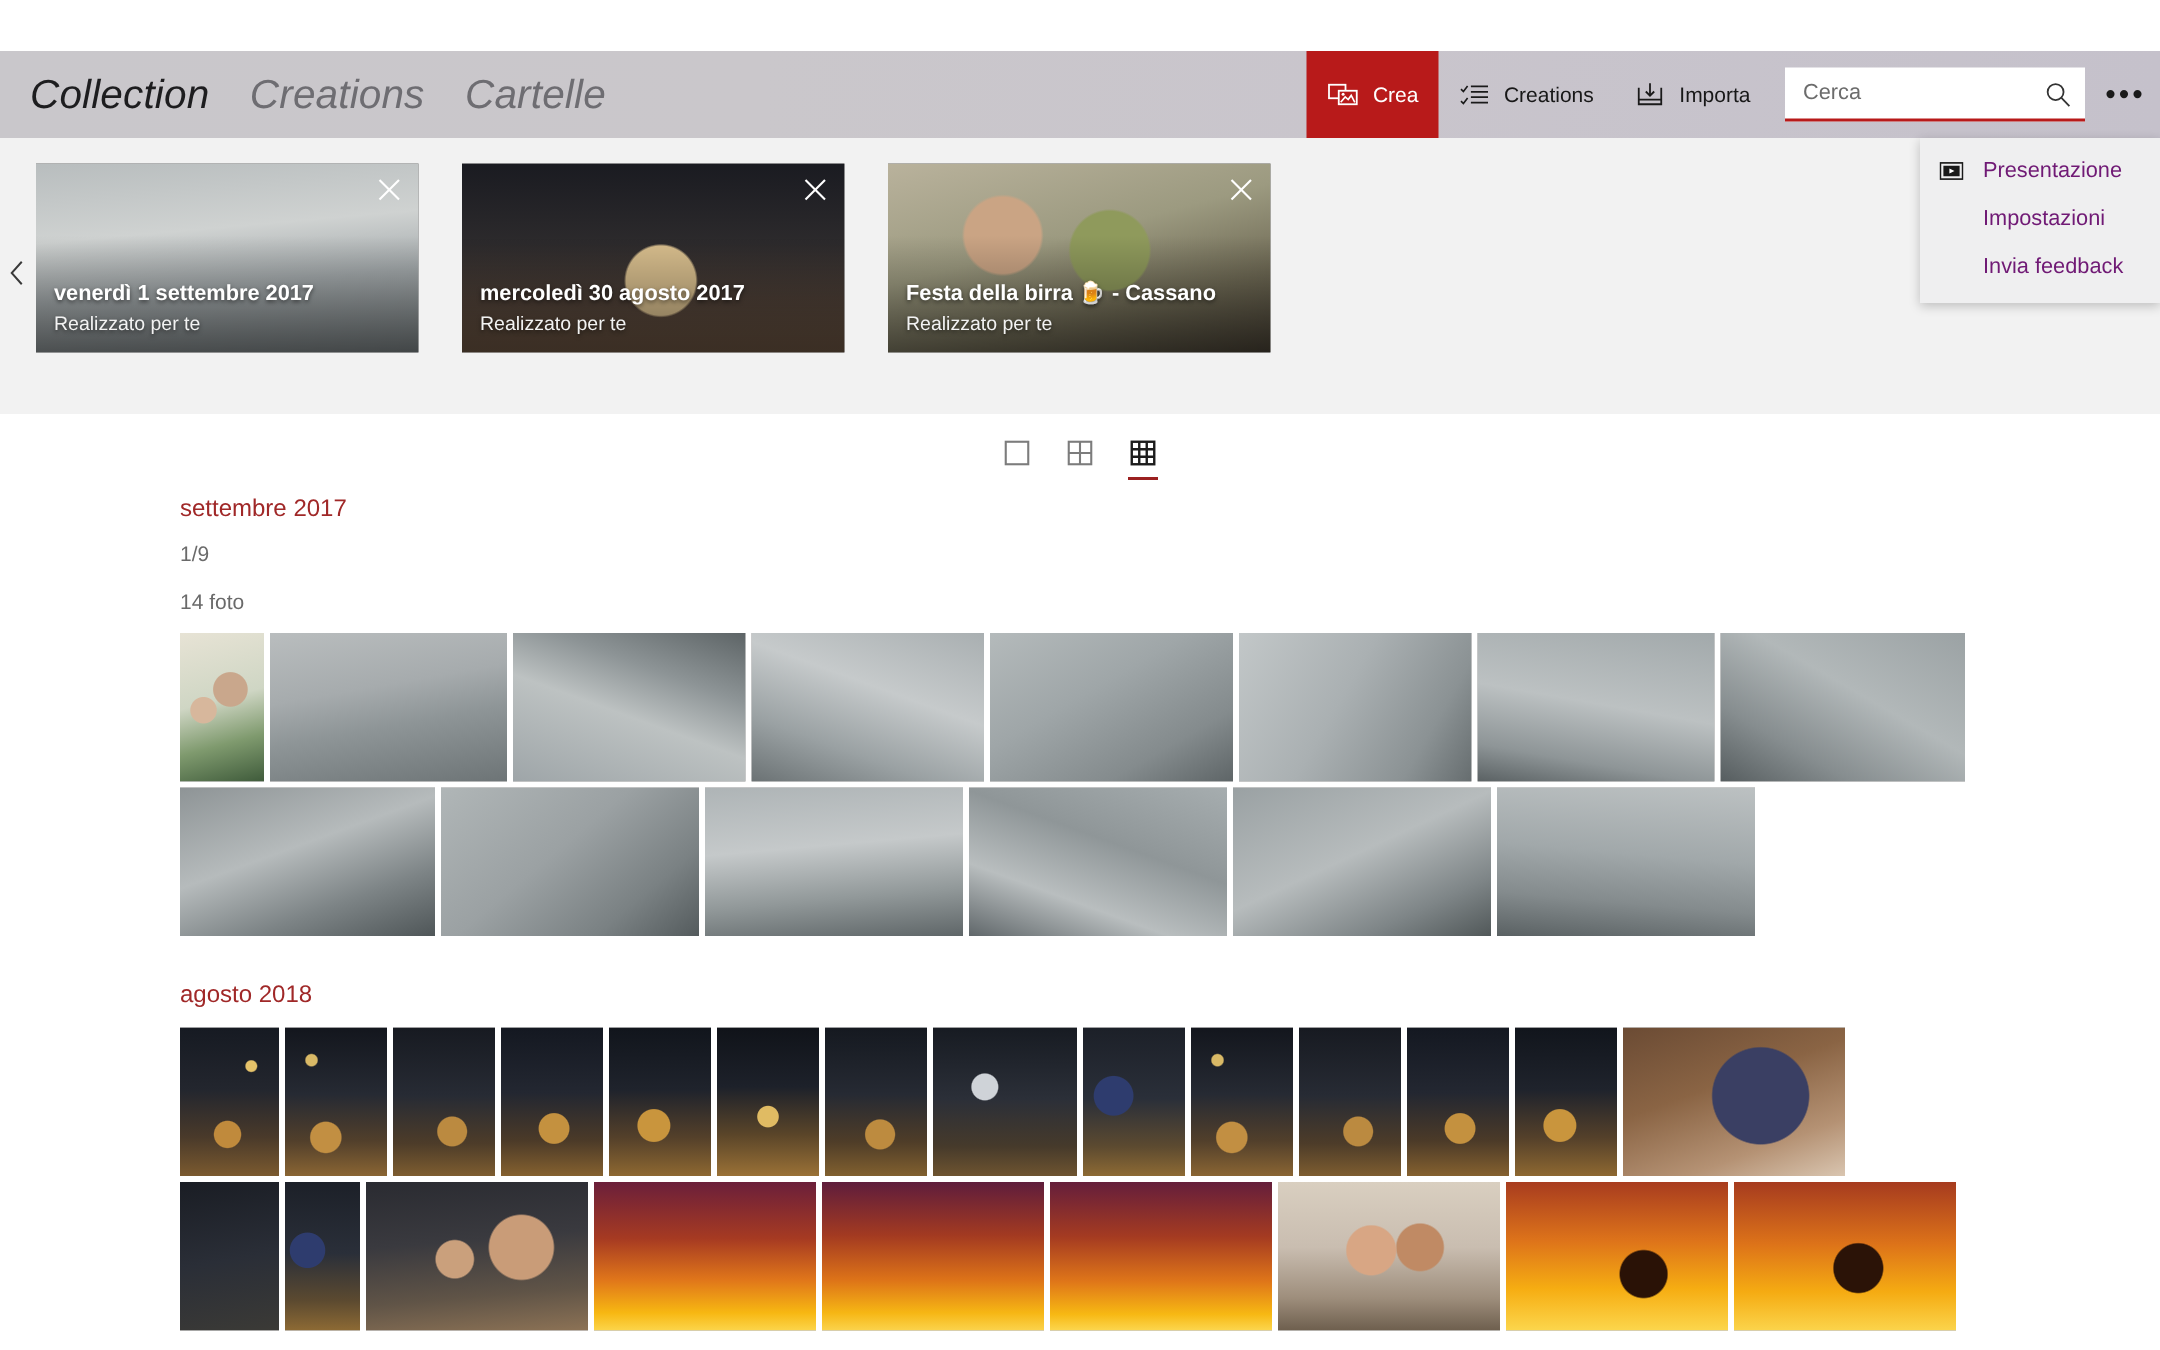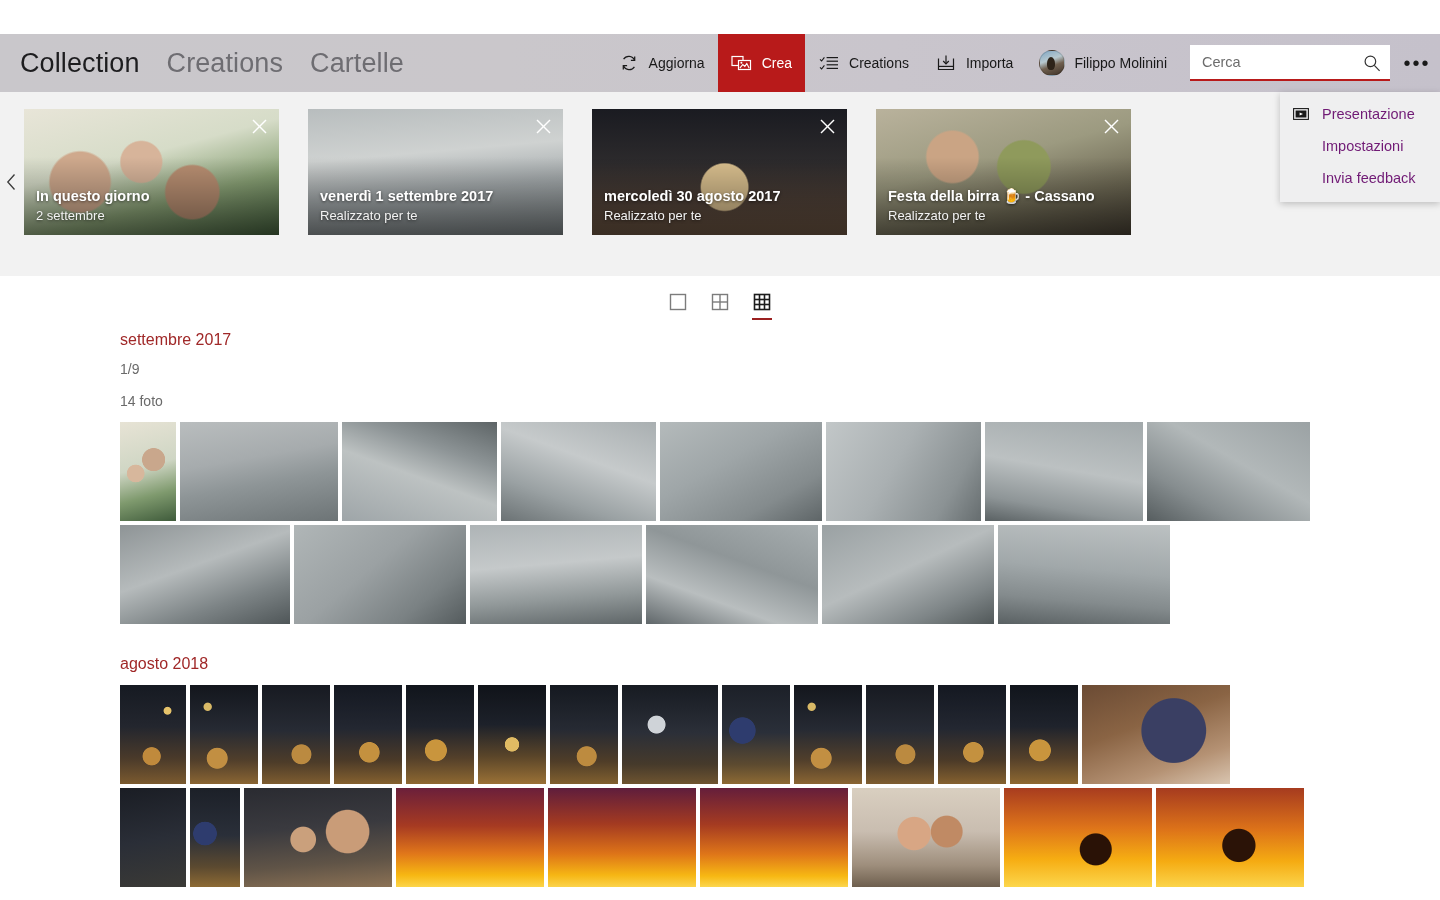--- a/index.html
+++ b/index.html
@@ -38,20 +38,21 @@
 
   
   .app-header {
     position: absolute; left: 0; top: 34px; width: 1440px; height: 58px;
     background: linear-gradient(to right, #c9c7cb 0%, #cac7cb 35%, #c9c5cc 62%, #c5c1cb 100%);
   }
   .tabs { position: absolute; left: 20px; top: 0; height: 58px; display: flex; align-items: center; gap: 27px; }
   .tab {
     font-size: 27px; font-weight: 400; color: #6e6d72; letter-spacing: .1px; cursor: default;
     line-height: 1;
+    font-style: italic;
   }
   .tab.active { color: #1d1d1f; }
 
   .cmdbar { position: absolute; right: 0; top: 0; height: 58px; display: flex; align-items: stretch; }
   .cmd {
     display: flex; align-items: center; gap: 9px; padding: 0 13px;
     font-size: 14px; color: #181818; cursor: default; height: 58px;
   }
   .cmd.accent { background: #b81a1a; color: #ffffff; }
   .cmd-icon { display: flex; align-items: center; justify-content: center; width: 22px; height: 22px; }
@@ -259,31 +260,20 @@
   <div class="app-header">
 
     <div class="tabs">
       <div class="tab active">Collection</div>
       <div class="tab">Creations</div>
       <div class="tab">Cartelle</div>
     </div>
 
     <div class="cmdbar">
 
-      <div class="cmd">
-        <span class="cmd-icon">
-          <svg width="20" height="20" viewBox="0 0 20 20">
-            <path d="M15.5 7.2A6.2 6.2 0 0 0 4.6 6.2" fill="none" stroke="#1a1a1a" stroke-width="1.25"></path>
-            <path d="M4.5 12.8a6.2 6.2 0 0 0 10.9 1" fill="none" stroke="#1a1a1a" stroke-width="1.25"></path>
-            <polyline points="15.7,3.4 15.7,7.4 11.9,7.4" fill="none" stroke="#1a1a1a" stroke-width="1.25"></polyline>
-            <polyline points="4.3,16.6 4.3,12.6 8.1,12.6" fill="none" stroke="#1a1a1a" stroke-width="1.25"></polyline>
-          </svg>
-        </span>
-        <span>Aggiorna</span>
-      </div>
 
       <div class="cmd accent">
         <span class="cmd-icon">
           <svg width="21" height="20" viewBox="0 0 21 20">
             <rect x="1" y="3.5" width="11" height="9" fill="none" stroke="#ffffff" stroke-width="1.2"></rect>
             <rect x="7.5" y="7.5" width="12" height="9" fill="#b81a1a" stroke="#ffffff" stroke-width="1.2"></rect>
             <polyline points="8.8,15.2 11.8,11.6 13.8,13.4 15.8,10.6 18.2,15.2" fill="none" stroke="#ffffff" stroke-width="1.1"></polyline>
             <circle cx="10.4" cy="9.8" r="1" fill="#ffffff"></circle>
           </svg>
         </span>
@@ -309,24 +299,20 @@
           <svg width="20" height="20" viewBox="0 0 20 20">
             <polyline points="2.5,5.5 2.5,16.5 17.5,16.5 17.5,5.5" fill="none" stroke="#1a1a1a" stroke-width="1.2"></polyline>
             <line x1="2.5" y1="13.4" x2="17.5" y2="13.4" stroke="#1a1a1a" stroke-width="1.2"></line>
             <line x1="10" y1="2.5" x2="10" y2="10.6" stroke="#1a1a1a" stroke-width="1.2"></line>
             <polyline points="7.2,8 10,10.8 12.8,8" fill="none" stroke="#1a1a1a" stroke-width="1.2"></polyline>
           </svg>
         </span>
         <span>Importa</span>
       </div>
 
-      <div class="cmd">
-        <span class="avatar"></span>
-        <span>Filippo Molinini</span>
-      </div>
 
       <div class="searchbox">
         <input type="text" placeholder="Cerca" style="">
         <span class="search-icon">
           <svg width="18" height="18" viewBox="0 0 18 18">
             <circle cx="7.4" cy="7.4" r="5.3" fill="none" stroke="#333" stroke-width="1.2"></circle>
             <line x1="11.3" y1="11.3" x2="16.6" y2="16.8" stroke="#333" stroke-width="1.2"></line>
           </svg>
         </span>
       </div>
@@ -358,34 +344,20 @@
     <div class="carousel-prev">
       <span>
         <svg width="12" height="18" viewBox="0 0 12 18">
           <polyline points="8.5,1.5 1.8,9 8.5,16.5" fill="none" stroke="#3a3a3a" stroke-width="1.3"></polyline>
         </svg>
       </span>
     </div>
 
     <div class="cards">
 
-      <div class="card">
-        <div class="photo ph-card1"></div>
-        <div class="scrim"></div>
-        <div class="card-close">
-          <svg width="15" height="15" viewBox="0 0 15 15">
-            <line x1="1" y1="1" x2="14" y2="14" stroke="#ffffff" stroke-width="1.4"></line>
-            <line x1="14" y1="1" x2="1" y2="14" stroke="#ffffff" stroke-width="1.4"></line>
-          </svg>
-        </div>
-        <div class="card-text">
-          <div class="card-title">In questo giorno</div>
-          <div class="card-sub">2 settembre</div>
-        </div>
-      </div>
 
       <div class="card">
         <div class="photo ph-card2"></div>
         <div class="scrim"></div>
         <div class="card-close">
           <svg width="15" height="15" viewBox="0 0 15 15">
             <line x1="1" y1="1" x2="14" y2="14" stroke="#ffffff" stroke-width="1.4"></line>
             <line x1="14" y1="1" x2="1" y2="14" stroke="#ffffff" stroke-width="1.4"></line>
           </svg>
         </div>

